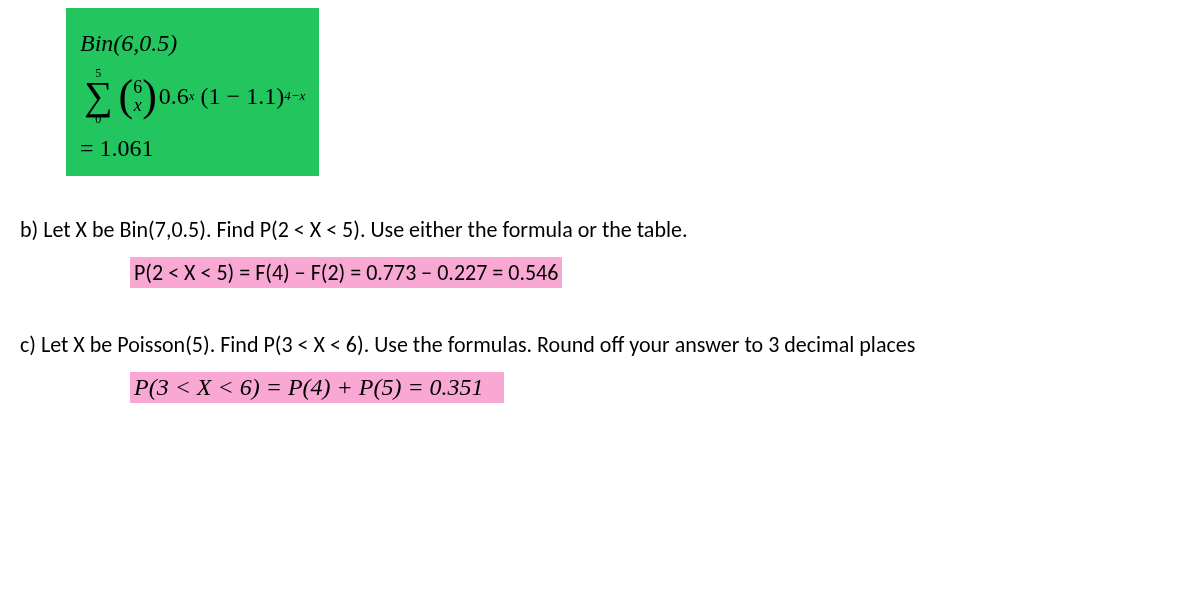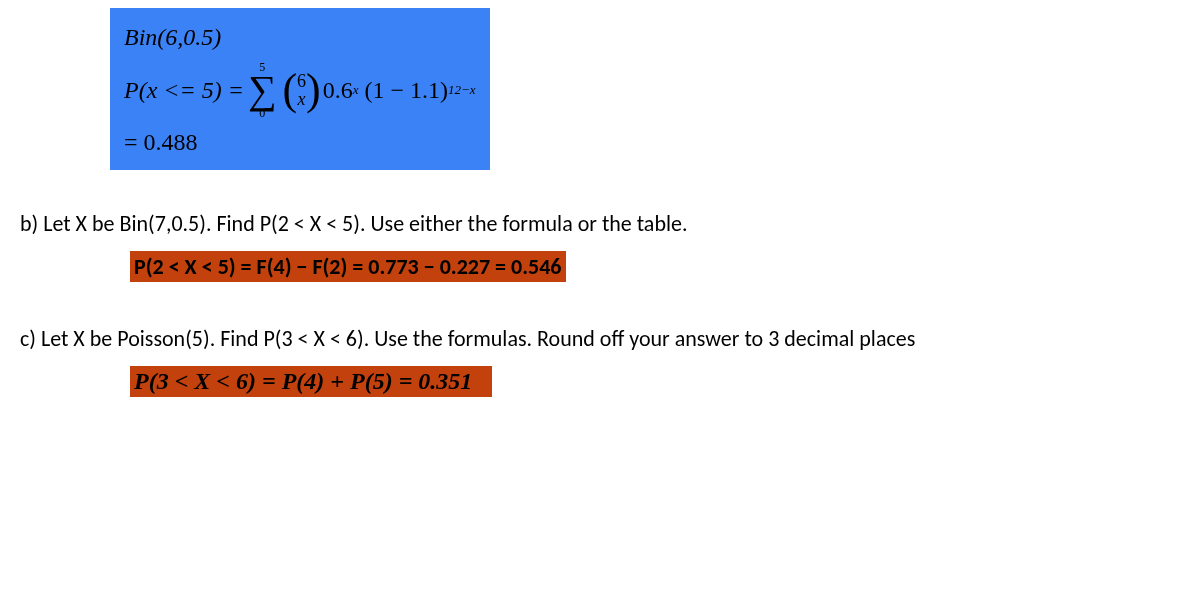--- a/index.html
+++ b/index.html
@@ -16,35 +16,34 @@
     padding: 8px 20px 20px 20px;
   }
   .problem {
     margin-bottom: 40px;
   }
   .q-line {
     font-size: 22px;
     margin-bottom: 14px;
   }
   .hl {
-    background: #c2410c;
+    background: #f9a8d4;
     display: inline-block;
     padding: 2px 4px;
-    font-weight: bold;
   }
   .mathblock {
     font-family: "Times New Roman", Times, serif;
     font-size: 24px;
   }
   .italic { font-style: italic; }
   .answer-a {
-    margin-left: 90px;
-    background: #3b82f6;
+    margin-left: 46px;
+    background: #22c55e;
     display: inline-block;
-    padding: 12px 14px 10px 14px;
+    padding: 18px 14px 10px 14px;
   }
   .row {
     display: flex;
     align-items: center;
     margin: 4px 0;
   }
   .sigma-wrap {
     display: inline-flex;
     flex-direction: column;
     align-items: center;
@@ -98,46 +97,45 @@
 <div class="page">
 
   <div class="problem">
 
     <div class="answer-a mathblock">
       <div class="row">
         <span class="italic">Bin(6,0.5)</span>
       </div>
 
       <div class="row" style="margin-top:10px;">
-        <span class="italic">P(x &lt;= 5) = </span>
 
         <span class="sigma-wrap">
           <span class="sigma-top">5</span>
           <span class="sigma">∑</span>
           <span class="sigma-bot">0</span>
         </span>
 
         <span class="binom">
           <span class="paren">(</span>
           <span class="stack">
             <span>6</span>
             <span class="italic">x</span>
           </span>
           <span class="paren">)</span>
         </span>
 
         <span>0.6</span>
           <span class="sup italic">x</span>
         <span class="sp"></span>
         <span>(1 − 1.1)</span>
-          <span class="sup"><span class="italic">12−x</span></span>
+          <span class="sup"><span class="italic">4−x</span></span>
       </div>
 
       <div class="row" style="margin-top:10px;">
-        <span>= 0.488</span>
+        <span>= 1.061</span>
       </div>
     </div>
   </div>
 
   <div class="problem" style="margin-top:28px;">
     <div class="q-line">b) Let X be Bin(7,0.5). Find P(2 &lt; X &lt; 5). Use either the formula or the table.</div>
     <div class="indent-b">
       <span class="hl">P(2 &lt; X &lt; 5) = F(4) − F(2) = 0.773 − 0.227 = 0.546</span>
     </div>
   </div>

